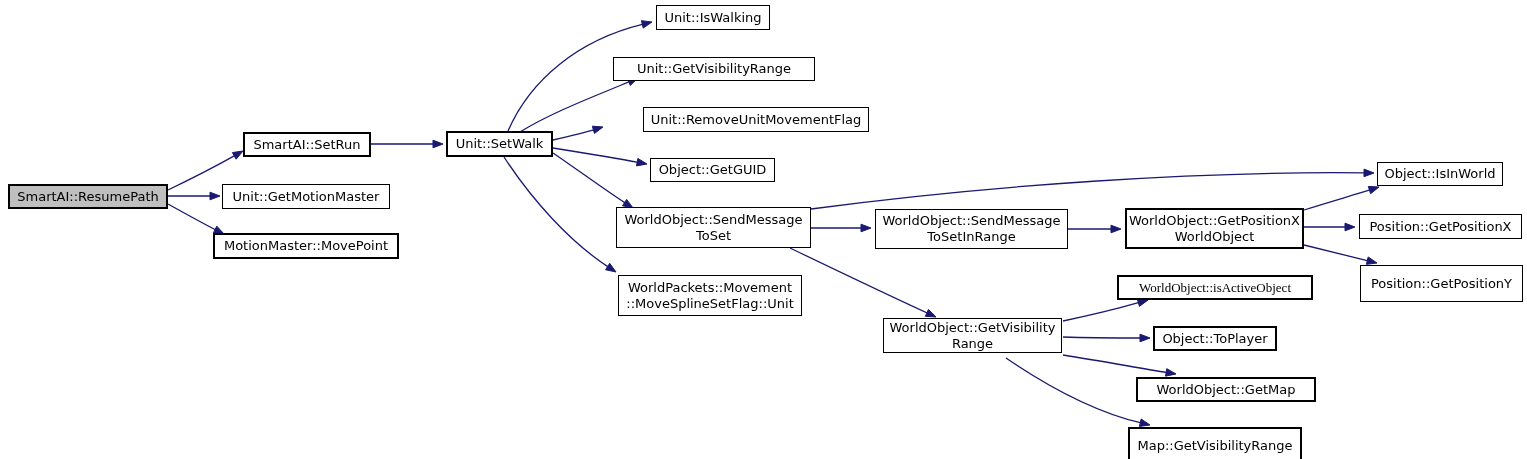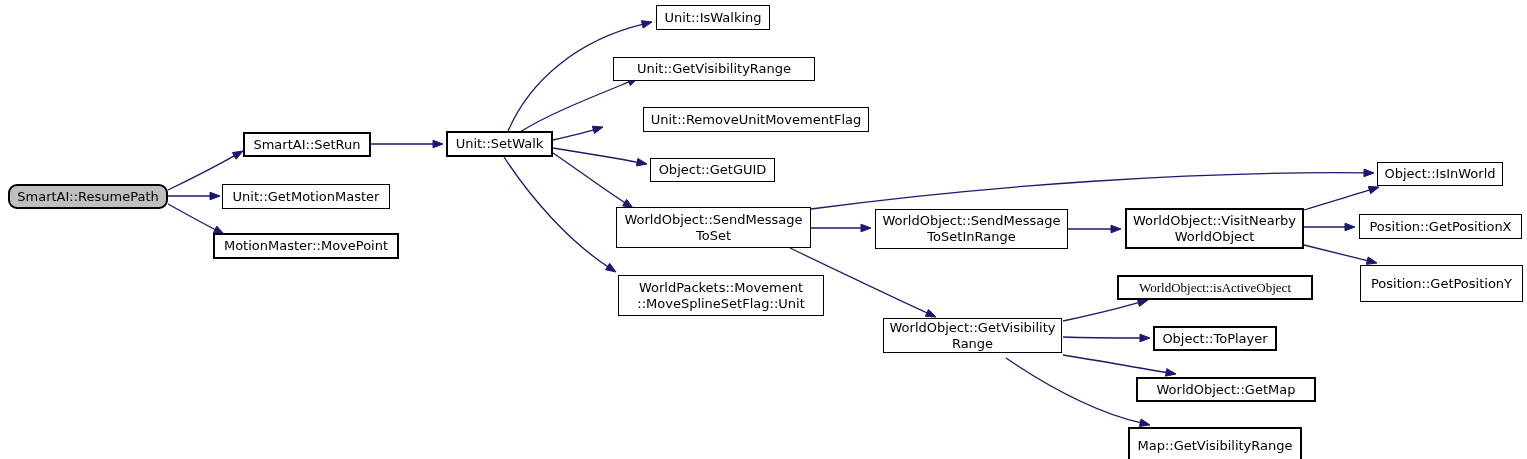--- a/index.html
+++ b/index.html
@@ -26,21 +26,21 @@
     line-height: 16px;
     display: flex;
     flex-direction: column;
     align-items: center;
     justify-content: center;
     text-align: center;
     white-space: nowrap;
     z-index: 2;
   }
   .node.bold { border-width: 2px; }
-  .node.highlight { background: #bfbfbf; border-radius: 9px; }
+  .node.highlight { background: #bfbfbf; }
   .node span { display: block; }
 </style>
 </head>
 <body>
 
 <div id="graph">
   <svg id="edges" xmlns="http://www.w3.org/2000/svg">
       <path d="M 168,190 C 193,178 218,165 235.14744585645252,155.39743032038658" fill="none" stroke="#191970" stroke-width="1.3"></path>
       <polygon points="243,151 236.1316326424438,159.20155654992735 232.41824703856182,152.5705108287095" fill="#191970" stroke="#191970"></polygon>
       <path d="M 168,196 C 185,196 202,196 211,196" fill="none" stroke="#191970" stroke-width="1.3"></path>
@@ -108,30 +108,30 @@
     <div class="node" style="left: 600px; top: 107px; width: 226px; height: 25px; border-color: rgb(0, 0, 0); margin-left: 43px;">
       <span>Unit::RemoveUnitMovementFlag</span>
     </div>
     <div class="node" style="left: 650px; top: 158px; width: 125px; height: 24px; border-color: rgb(0, 0, 0);">
       <span>Object::GetGUID</span>
     </div>
     <div class="node" style="left: 616px; top: 207px; width: 195px; height: 41px; border-color: rgb(0, 0, 0);">
       <span>WorldObject::SendMessage</span>
       <span>ToSet</span>
     </div>
-    <div class="node" style="left: 618px; top: 275px; width: 206px; height: 41px; border-color: rgb(0, 0, 0);">
+    <div class="node" style="left: 618px; top: 275px; width: 184px; height: 41px; border-color: rgb(0, 0, 0);">
       <span>WorldPackets::Movement</span>
       <span>::MoveSplineSetFlag::Unit</span>
     </div>
     <div class="node" style="left: 875px; top: 209px; width: 193px; height: 40px; border-color: rgb(0, 0, 0);">
       <span>WorldObject::SendMessage</span>
       <span>ToSetInRange</span>
     </div>
     <div class="node bold" style="left: 1125px; top: 208px; width: 179px; height: 41px; border-color: rgb(0, 0, 0);">
-      <span>WorldObject::VisitNearby</span>
+      <span>WorldObject::GetPositionX</span>
       <span>WorldObject</span>
     </div>
     <div class="node" style="left: 1377px; top: 162px; width: 126px; height: 24px; border-color: rgb(0, 0, 0);">
       <span>Object::IsInWorld</span>
     </div>
     <div class="node" style="left: 1359px; top: 214px; width: 163px; height: 25px; border-color: rgb(0, 0, 0);">
       <span>Position::GetPositionX</span>
     </div>
     <div class="node" style="left: 1360px; top: 265px; width: 163px; height: 37px; border-color: rgb(0, 0, 0);">
       <span>Position::GetPositionY</span>

